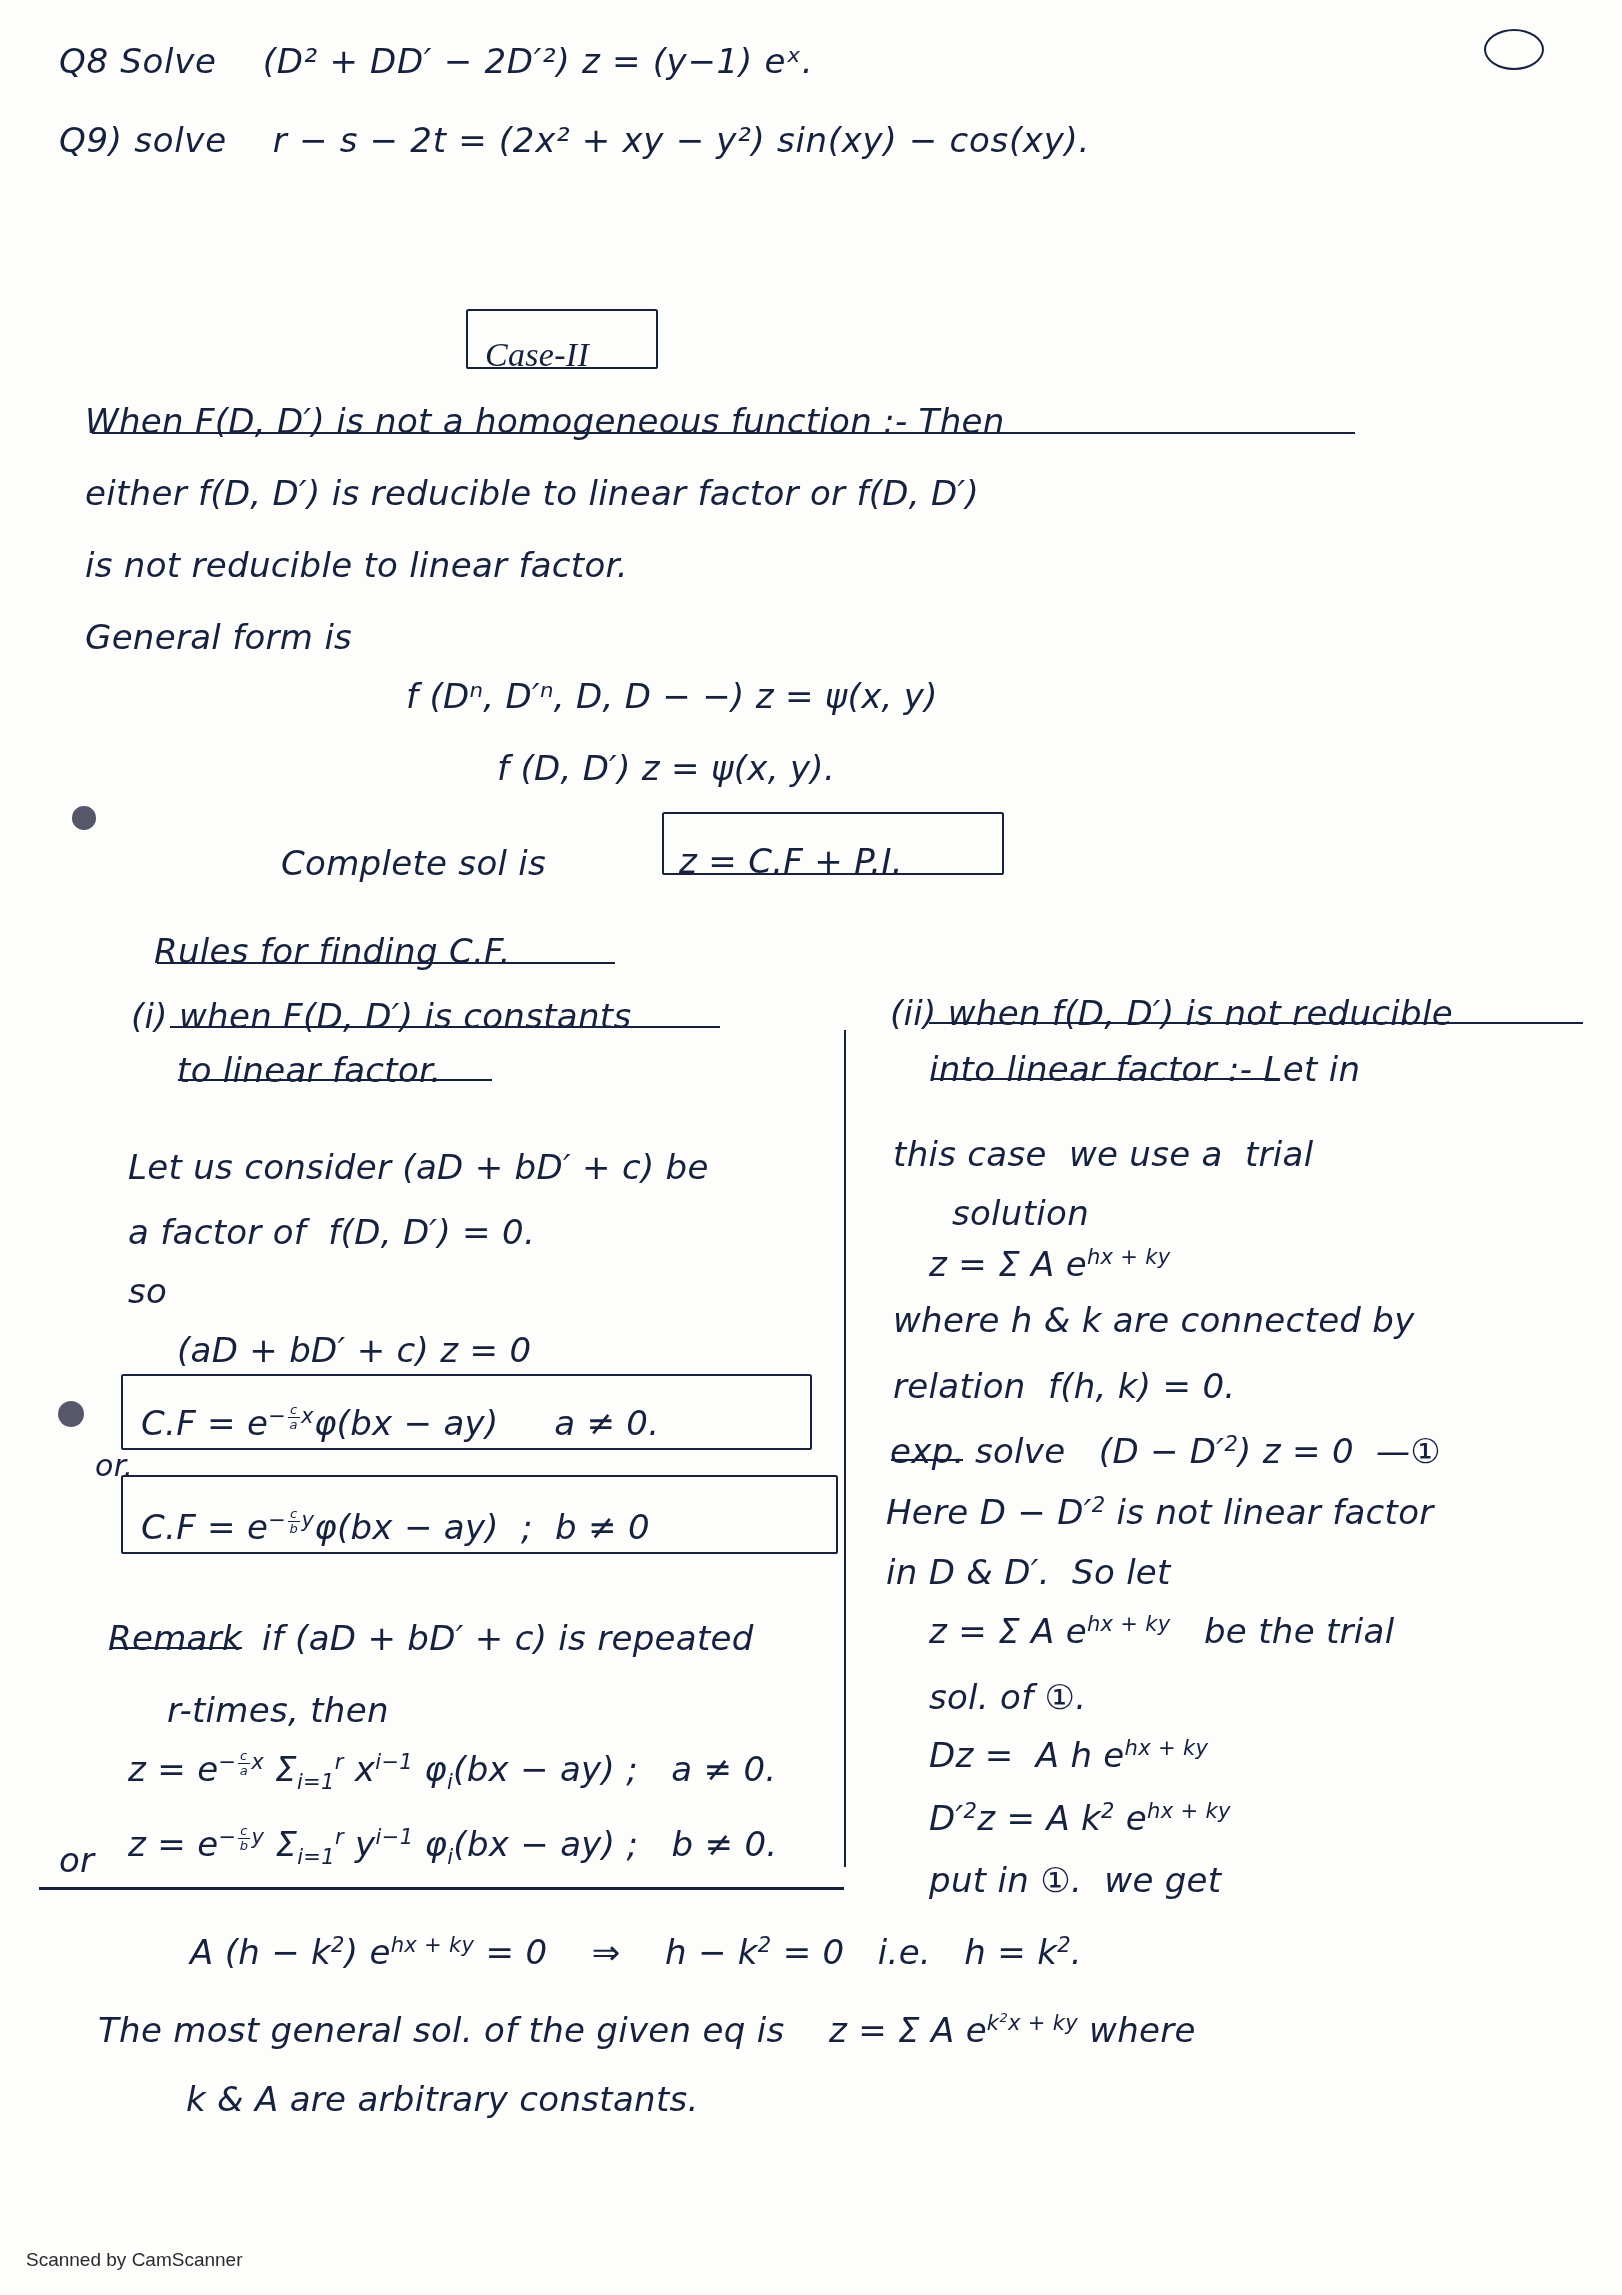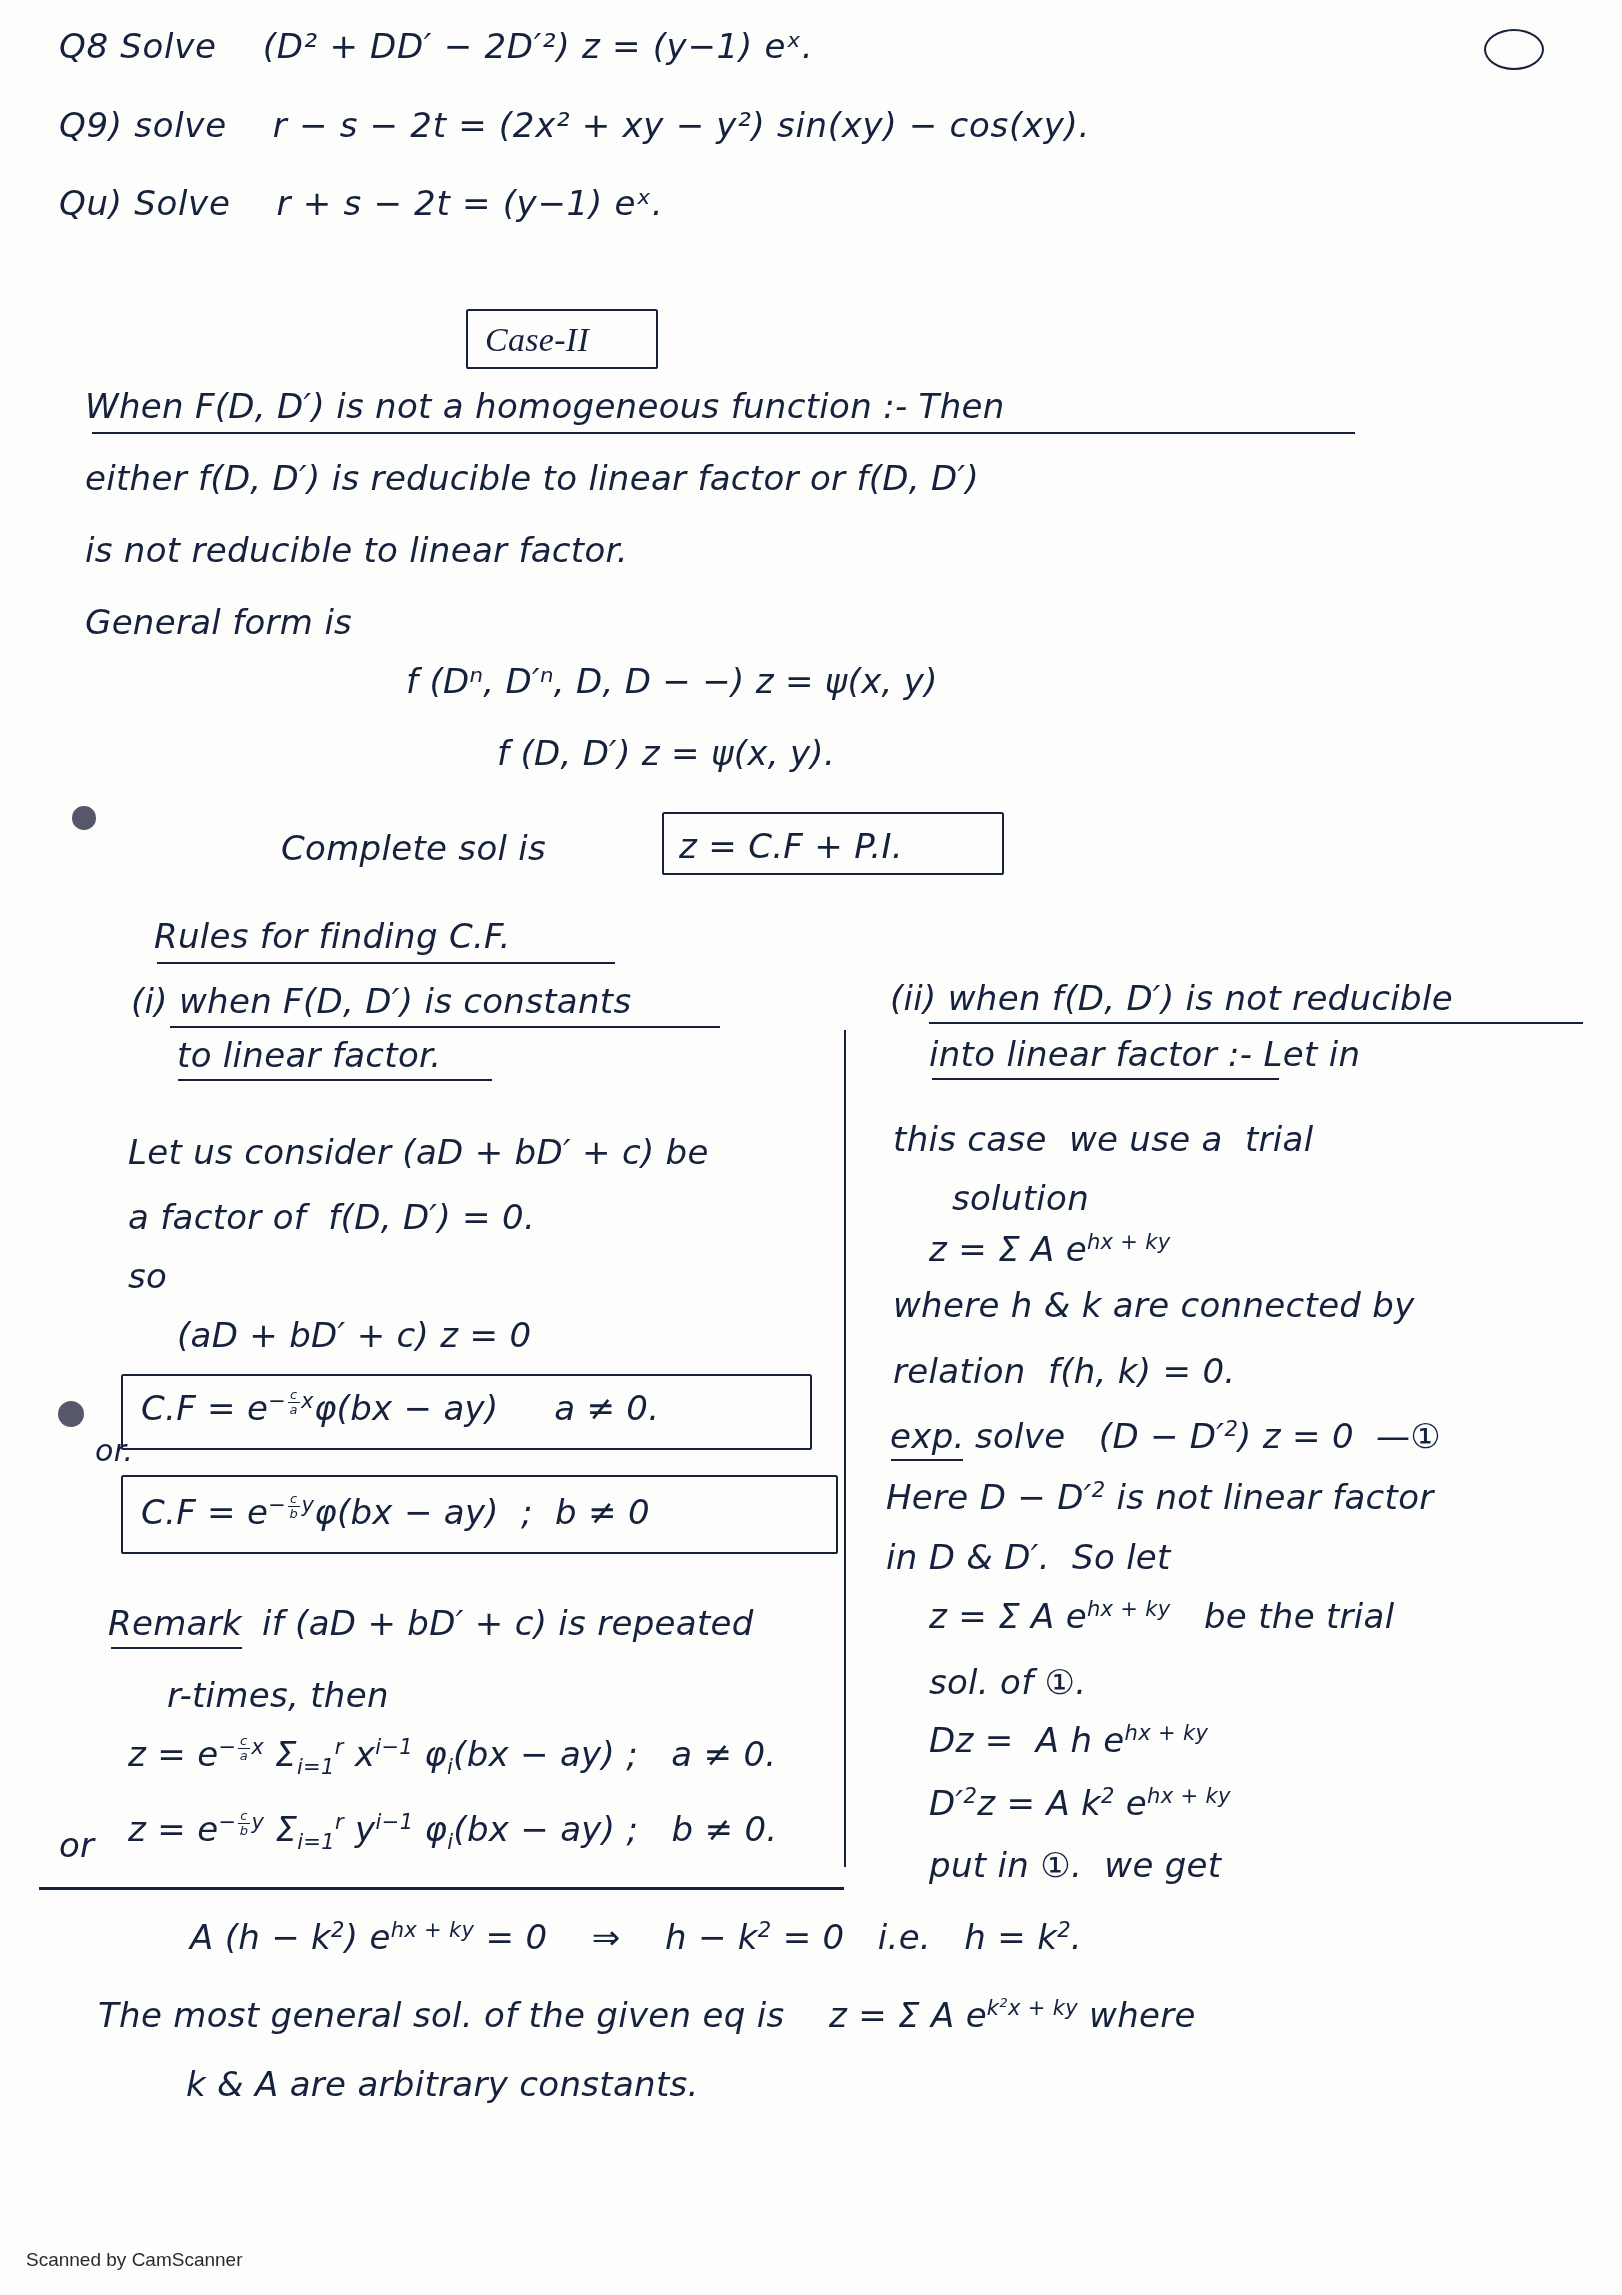--- a/index.html
+++ b/index.html
@@ -21,21 +21,21 @@
     background: #fdfdfb;
   }
   .hw {
     position: absolute;
     font-family: "DejaVu Sans", sans-serif;
     color: #16213e;
     white-space: pre;
     letter-spacing: 0.3px;
     transform-origin: left top;
   }
-  .ital { font-style: italic; }
+  .ital { font-style: italic; margin-top: 15px; }
   .md { font-size: 26px; }
   .lg { font-size: 30px; }
   .xl { font-size: 34px; }
   .box {
     position: absolute;
     border: 2px solid #16213e;
     border-radius: 2.6px;
   }
   .circle {
     position: absolute;
@@ -80,21 +80,20 @@
 </head>
 <body>
 
 <div class="page">
 
   <div class="circle" style="left:1484px; top:29px; width:56px; height:37px;"></div>
   <div class="hw md" style="left:1495px; top:36px; font-size:23.6px; font-style:italic;"></div>
 
   <div class="hw xl ital" style="left:59px; top:26px; letter-spacing:0.7px;">Q8 Solve    (D² + DD′ − 2D′²) z = (y−1) eˣ.</div>
   <div class="hw xl ital" style="left:59px; top:105px; letter-spacing:0.7px;">Q9) solve    r − s − 2t = (2x² + xy − y²) sin(xy) − cos(xy).</div>
-  <div class="hw xl ital" style="left:59px; top:183px; letter-spacing:0.7px;">Qu) Solve    r + s − 2t = (y−1) eˣ.</div>
 
   <div class="box" style="left:466px; top:309px; width:188px; height:56px;"></div>
   <div class="hw xl ital" style="left:485px; top:321px;font-family:Liberation Serif, serif;">Case-II</div>
 
   <div class="hw xl ital" style="left:85px; top:386px;">When F(D, D′) is not a homogeneous function :- Then</div>
   <div class="hline" style="left:92px; top:432px; width:1263px; height:2px;"></div>
 
   <div class="hw xl ital" style="left:85px; top:458px;">either f(D, D′) is reducible to linear factor or f(D, D′)</div>
   <div class="hw xl ital" style="left:85px; top:530px;">is not reducible to linear factor.</div>
   <div class="hw xl ital" style="left:85px; top:602px;">General form is</div>

